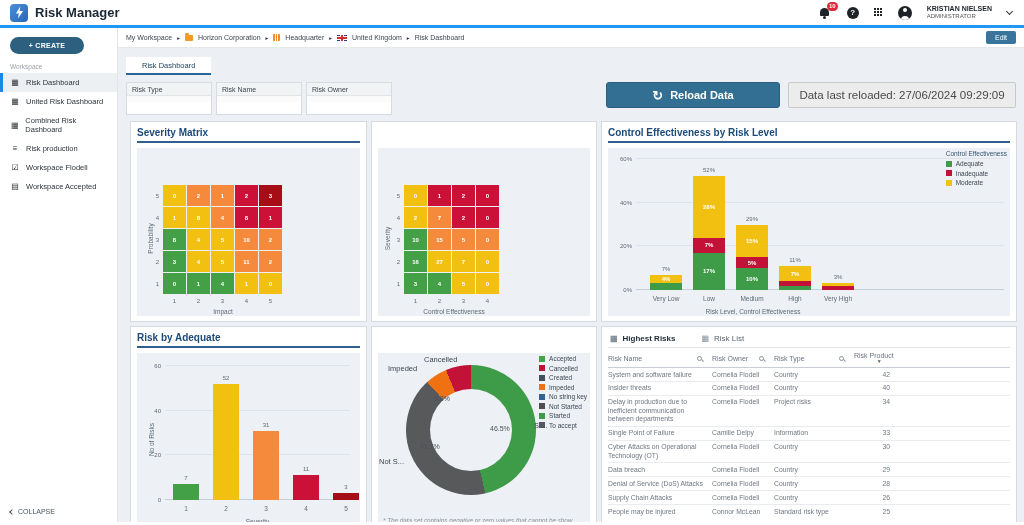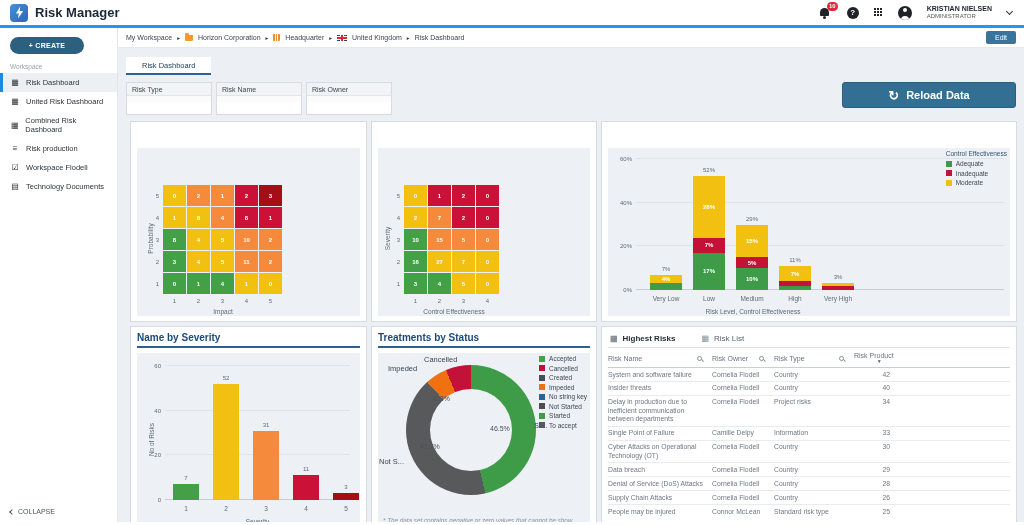--- a/index.html
+++ b/index.html
@@ -206,21 +206,21 @@
         <div class="side-item">
           <span class="side-icon">≡</span>
           <span>Risk production</span>
         </div>
         <div class="side-item">
           <span class="side-icon">☑</span>
           <span>Workspace Flodell</span>
         </div>
         <div class="side-item">
           <span class="side-icon">▤</span>
-          <span>Technology Documents</span>
+          <span>Workspace Accepted</span>
         </div>
       </div>
     <div class="collapse">
       <span class="chev-left"></span>
       <span>COLLAPSE</span>
     </div>
   </div>
 
   <div class="main">
     <div class="crumb-bar">
@@ -255,25 +255,27 @@
         <input style="">
       </div>
       <div class="filter-card">
         <div class="flabel">Risk Owner</div>
         <input style="">
       </div>
       <button class="reload-btn">
         <span class="reload-glyph">↻</span>
         <span>Reload Data</span>
       </button>
+      <div class="status-box">Data last reloaded: 27/06/2024 09:29:09</div>
     </div>
 
     <div class="grid">
 
       <div class="panel">
+        <div class="ptitle">Severity Matrix</div>
         <div class="chart-area">
           <div class="matrix" id="matrix0" style="grid-template-columns: 13px repeat(5, 23px);">
               <div class="mylab">5</div>
               <div class="mcell" style="background: rgb(242, 192, 17);">0</div>
               <div class="mcell" style="background: rgb(245, 138, 60);">2</div>
               <div class="mcell" style="background: rgb(245, 138, 60);">1</div>
               <div class="mcell" style="background: rgb(203, 17, 55);">2</div>
               <div class="mcell" style="background: rgb(166, 13, 22);">3</div>
               <div class="mylab">4</div>
               <div class="mcell" style="background: rgb(242, 192, 17);">1</div>
@@ -344,20 +346,21 @@
               <div class="mxlab">2</div>
               <div class="mxlab">3</div>
               <div class="mxlab">4</div>
             </div>
           <span class="axis-y">Severity</span>
           <span class="axis-x" style="left:26px;width:100px;">Control Effectiveness</span>
         </div>
       </div>
 
       <div class="panel">
+        <div class="ptitle">Control Effectiveness by Risk Level</div>
         <div class="chart-area">
           <div class="plot" id="stackplot" style="inset: auto 6px 26px 28px; height: 131px;">
               <div class="gridline zero" style="bottom: 0px;"></div>
               <span class="ytick" style="bottom: -3px;">0%</span>
               <div class="gridline" style="bottom: 43.6667px;"></div>
               <span class="ytick" style="bottom: 40.6667px;">20%</span>
               <div class="gridline" style="bottom: 87.3333px;"></div>
               <span class="ytick" style="bottom: 84.3333px;">40%</span>
               <div class="gridline" style="bottom: 131px;"></div>
               <span class="ytick" style="bottom: 128px;">60%</span>
@@ -410,21 +413,21 @@
               <div class="legend-item">
                 <span class="legend-swatch" style="background: rgb(242, 192, 17);"></span>
                 <span>Moderate</span>
               </div>
             </div>
           <span class="xlabel" style="left:30px;width:230px;">Risk Level, Control Effectiveness</span>
         </div>
       </div>
 
       <div class="panel">
-        <div class="ptitle">Name by Severity</div>
+        <div class="ptitle">Risk by Adequate</div>
         <div class="chart-area">
           <div class="plot" id="barplot" style="inset: auto 10px 26px 28px; height: 134px;">
               <div class="gridline zero" style="bottom: 0px;"></div>
               <span class="ytick" style="bottom: -3px;">0</span>
               <div class="gridline" style="bottom: 44.6667px;"></div>
               <span class="ytick" style="bottom: 41.6667px;">20</span>
               <div class="gridline" style="bottom: 89.3333px;"></div>
               <span class="ytick" style="bottom: 86.3333px;">40</span>
               <div class="gridline" style="bottom: 134px;"></div>
               <span class="ytick" style="bottom: 131px;">60</span>
@@ -455,21 +458,20 @@
                   <span class="bar-cat">5</span>
                 </div>
               </div>
             </div>
           <span class="axis-y" style="top:48%;">No of Risks</span>
           <span class="xlabel" style="left:28px;right:10px;">Severity</span>
         </div>
       </div>
 
       <div class="panel">
-        <div class="ptitle">Treatments by Status</div>
         <div class="chart-area">
           <div class="donut" id="donut" style="background: conic-gradient(rgb(62, 155, 71) 0%, rgb(62, 155, 71) 46.5%, rgb(88, 89, 91) 46.5%, rgb(88, 89, 91) 88.2%, rgb(239, 113, 18) 88.2%, rgb(239, 113, 18) 93.7%, rgb(195, 18, 55) 93.7%, rgb(195, 18, 55) 100%);">
             <div class="donut-hole"></div>
           </div>
           <span class="d-val" style="left:56px;top:42px;">6.3%</span>
           <span class="d-val" style="left:112px;top:72px;">46.5%</span>
           <span class="d-val" style="left:42px;top:90px;">41.7%</span>
           <span class="d-callout" style="left:46px;top:2px;">Cancelled</span>
           <span class="d-callout" style="left:10px;top:11px;">Impeded</span>
           <span class="d-callout" style="left:1px;top:104px;">Not S...</span>

